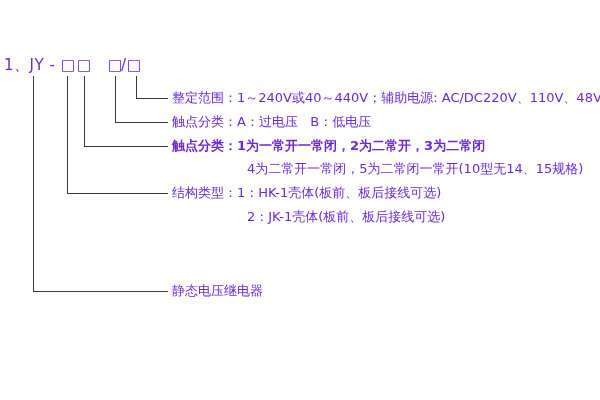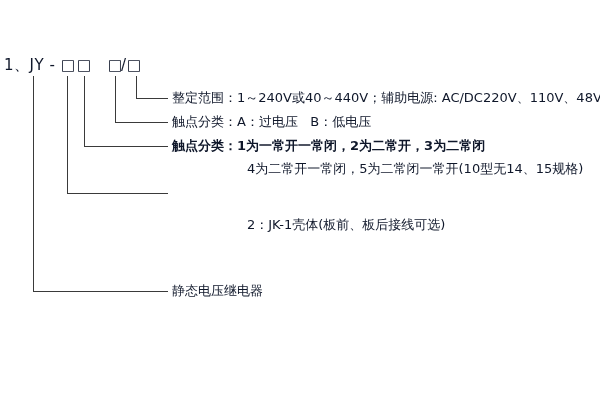--- a/index.html
+++ b/index.html
@@ -2,21 +2,21 @@
 <html><head>
 <meta charset="utf-8">
 <style>
   html, body { margin: 0; padding: 0; background: #ffffff; }
   .canvas {
     position: relative;
     width: 600px;
     height: 400px;
     background: #ffffff;
     font-family: "DejaVu Sans", sans-serif;
-    color: #0f172a;
+    color: #6d28d9;
     overflow: hidden;
   }
   .code-part {
     position: absolute;
     font-size: 15px;
     line-height: 16px;
     letter-spacing: 0.5px;
     white-space: pre;
   }
   .label {
@@ -60,16 +60,17 @@
   <div class="vline" style="left:115px; top:76px; height:46px;"></div>
   <div class="hline" style="left:115px; top:122px; width:53px;"></div>
 
   <div class="vline" style="left:136px; top:76px; height:22px;"></div>
   <div class="hline" style="left:136px; top:98px; width:32px;"></div>
 
   <span class="label" style="left:172px; top:90px;">整定范围：1～240V或40～440V；辅助电源: AC/DC220V、110V、48V</span>
   <span class="label" style="left:172px; top:114px;">触点分类：A：过电压   B：低电压</span>
   <span class="label" style="left:172px; top:138px;font-weight:bold;">触点分类：1为一常开一常闭，2为二常开，3为二常闭</span>
   <span class="label" style="left:247px; top:161px;">4为二常开一常闭，5为二常闭一常开(10型无14、15规格)</span>
-  <span class="label" style="left:247px; top:209px;margin-top:8px;">2：JK-1壳体(板前、板后接线可选)</span>
+  <span class="label" style="left:172px; top:185px;">结构类型：1：HK-1壳体(板前、板后接线可选)</span>
+  <span class="label" style="left:247px; top:209px;">2：JK-1壳体(板前、板后接线可选)</span>
   <span class="label" style="left:172px; top:283px;">静态电压继电器</span>
 
 </div>
 
 </body></html>

